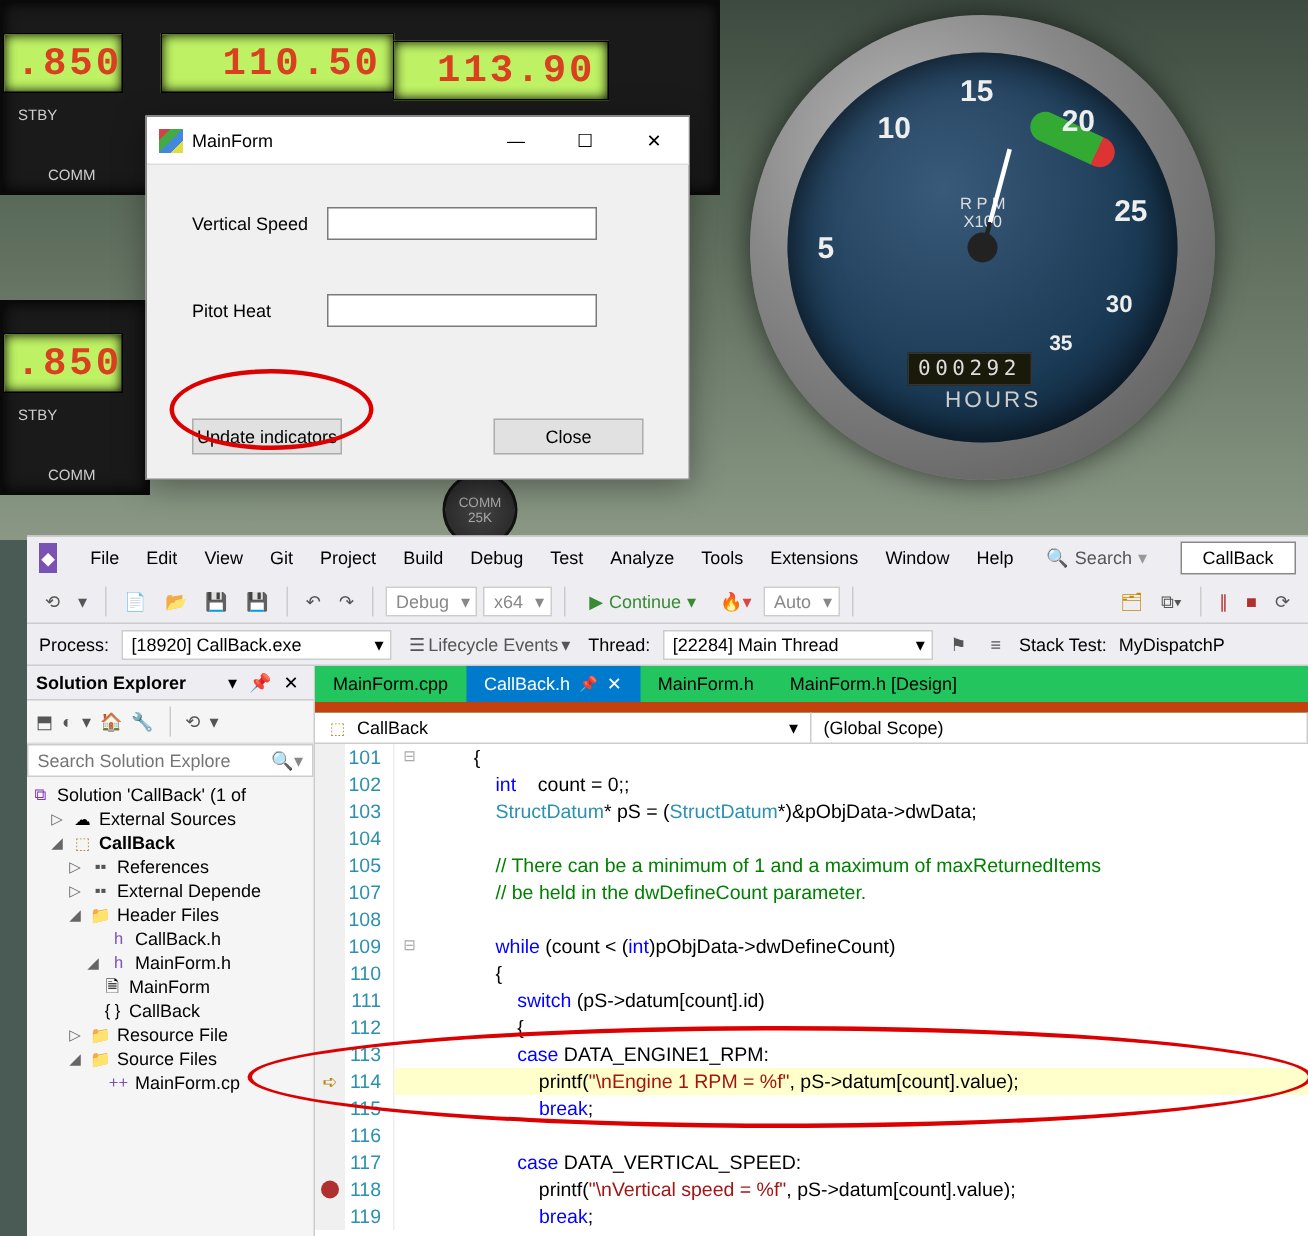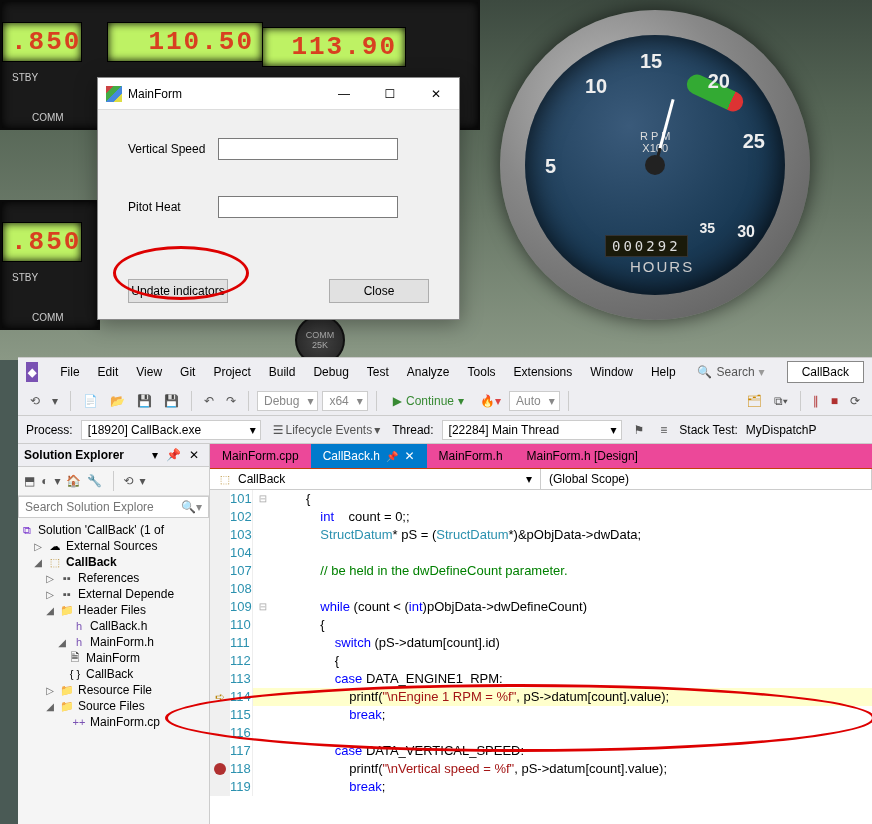--- a/index.html
+++ b/index.html
@@ -22,21 +22,21 @@
 .pull-btn { position: absolute; top: 315px; left: 295px; width: 50px; height: 50px; background: radial-gradient(circle, #444 0%, #222 100%); border-radius: 50%; color: #aaa; font-size: 9px; display: flex; flex-direction: column; justify-content: center; align-items: center; border: 2px solid #111; }
 
 
 .gauge-outer { position: absolute; top: 10px; left: 500px; width: 310px; height: 310px; background: radial-gradient(circle at 35% 30%, #bbb 0%, #888 40%, #555 100%); border-radius: 50%; box-shadow: 0 0 20px rgba(0,0,0,0.6); }
 .gauge-inner { position: absolute; top: 25px; left: 25px; width: 260px; height: 260px; background: radial-gradient(circle at 40% 35%, #3a5a7a 0%, #1a3a55 60%, #0a1a2a 100%); border-radius: 50%; box-shadow: inset 0 0 30px rgba(0,0,0,0.8); }
 .gauge-5 { position: absolute; top: 120px; left: 20px; color: #eee; font-size: 20px; font-weight: bold; }
 .gauge-10 { position: absolute; top: 40px; left: 60px; color: #eee; font-size: 20px; font-weight: bold; }
 .gauge-15 { position: absolute; top: 15px; left: 115px; color: #eee; font-size: 20px; font-weight: bold; }
 .gauge-20 { position: absolute; top: 35px; right: 55px; color: #eee; font-size: 20px; font-weight: bold; }
 .gauge-25 { position: absolute; top: 95px; right: 20px; color: #eee; font-size: 20px; font-weight: bold; text-align: center; }
-.gauge-30 { position: absolute; top: 160px; right: 30px; color: #eee; font-size: 16px; font-weight: bold; margin-top: 28px; }
+.gauge-30 { position: absolute; top: 160px; right: 30px; color: #eee; font-size: 16px; font-weight: bold; }
 .gauge-35 { position: absolute; top: 185px; right: 70px; color: #eee; font-size: 14px; font-weight: bold; }
 .gauge-rpm-label { position: absolute; top: 95px; left: 115px; color: #ddd; font-size: 11px; text-align: center; }
 .gauge-hours { position: absolute; bottom: 20px; left: 105px; color: #ccc; font-size: 15px; letter-spacing: 2px; }
 .gauge-odo { position: absolute; bottom: 38px; left: 80px; background: #1a1a0a; color: #ddd; font-family: monospace; font-size: 14px; letter-spacing: 3px; padding: 2px 6px; border: 1px solid #333; }
 .gauge-center { position: absolute; top: 120px; left: 120px; width: 20px; height: 20px; background: #222; border-radius: 50%; }
 .gauge-needle { position: absolute; top: 62px; left: 128px; width: 3px; height: 72px; background: linear-gradient(180deg, #fff 70%, #222 70%); transform-origin: bottom center; transform: rotate(15deg); }
 .green-arc { position: absolute; top: 48px; right: 40px; width: 60px; height: 20px; background: linear-gradient(90deg, #3a3 80%, #d33 80%); border-radius: 10px; transform: rotate(25deg); }
 
 
 .mainform { position: absolute; top: 77px; left: 97px; width: 363px; height: 243px; background: #f0f0f0; border: 1px solid #888; box-shadow: 0 4px 20px rgba(0,0,0,0.35); }
@@ -86,30 +86,30 @@
 .i-sol { color: #73c; }
 .i-proj { color: #b58a2b; }
 .i-ref { color: #555; }
 .i-folder { color: #dcb67a; }
 .i-h { color: #7a52b3; }
 .i-cpp { color: #7a52b3; }
 .tree-bold { font-weight: bold; }
 
 
 .editor-panel { flex: 1; display: flex; flex-direction: column; background: #fff; }
-.tabrow { display: flex; background: #ec4899; font-size: 12px; border-bottom: 1px solid #c2410c; }
+.tabrow { display: flex; background: #22c55e; font-size: 12px; border-bottom: 7px solid #c2410c; }
 .tab { padding: 5px 12px; display: flex; align-items: center; gap: 6px; }
 .tab.active { background: #007acc; color: #fff; }
 .tab .pin { font-size: 10px; }
 .navbar { display: flex; border-bottom: 1px solid #ccc; font-size: 12px; }
 .navbar-item { flex: 1; border-right: 1px solid #ccc; padding: 3px 8px; display: flex; align-items: center; gap: 6px; }
 .code-area { flex: 1; background: #fff; font-family: Consolas, monospace; font-size: 13px; overflow: hidden; position: relative; }
 .code-line { display: flex; line-height: 18px; height: 18px; }
 .gutter-bp { width: 20px; background: #f0f0f0; display: flex; justify-content: center; align-items: center; font-size: 11px; }
-.line-num { width: 23px; text-align: right; padding-right: 8px; color: #2b91af; background: #fff; border-right: 1px solid #eee; }
+.line-num { width: 33px; text-align: right; padding-right: 8px; color: #2b91af; background: #fff; border-right: 1px solid #eee; }
 .fold { width: 20px; text-align: center; color: #aaa; font-size: 10px; }
 .code-text { flex: 1; white-space: pre; padding-left: 4px; }
 .kw { color: #0000ff; }
 .type { color: #2b91af; }
 .str { color: #a31515; }
 .cmt { color: #008000; }
 .bp-dot { width: 12px; height: 12px; background: #b03030; border-radius: 50%; }
 .bp-arrow { color: #b8860b; font-size: 12px; }
 .current-line { background: #ffffcc; }
 .red-ellipse2 { position: absolute; top: 684px; left: 165px; width: 710px; height: 68px; border: 3px solid #d00; border-radius: 50%; pointer-events: none; z-index: 5; }
@@ -360,20 +360,26 @@
             <div class="code-text">            <span class="type">StructDatum</span>* pS = (<span class="type">StructDatum</span>*)&amp;pObjData-&gt;dwData;</div>
           </div>
           <div class="code-line">
             <div class="gutter-bp"></div>
             <div class="line-num">104</div>
             <div class="fold"></div>
             <div class="code-text"></div>
           </div>
           <div class="code-line">
             <div class="gutter-bp"></div>
+            <div class="line-num">105</div>
+            <div class="fold"></div>
+            <div class="code-text">            <span class="cmt">// There can be a minimum of 1 and a maximum of maxReturnedItems</span></div>
+          </div>
+          <div class="code-line">
+            <div class="gutter-bp"></div>
             <div class="line-num">107</div>
             <div class="fold"></div>
             <div class="code-text">            <span class="cmt">// be held in the dwDefineCount parameter.</span></div>
           </div>
           <div class="code-line">
             <div class="gutter-bp"></div>
             <div class="line-num">108</div>
             <div class="fold"></div>
             <div class="code-text"></div>
           </div>

